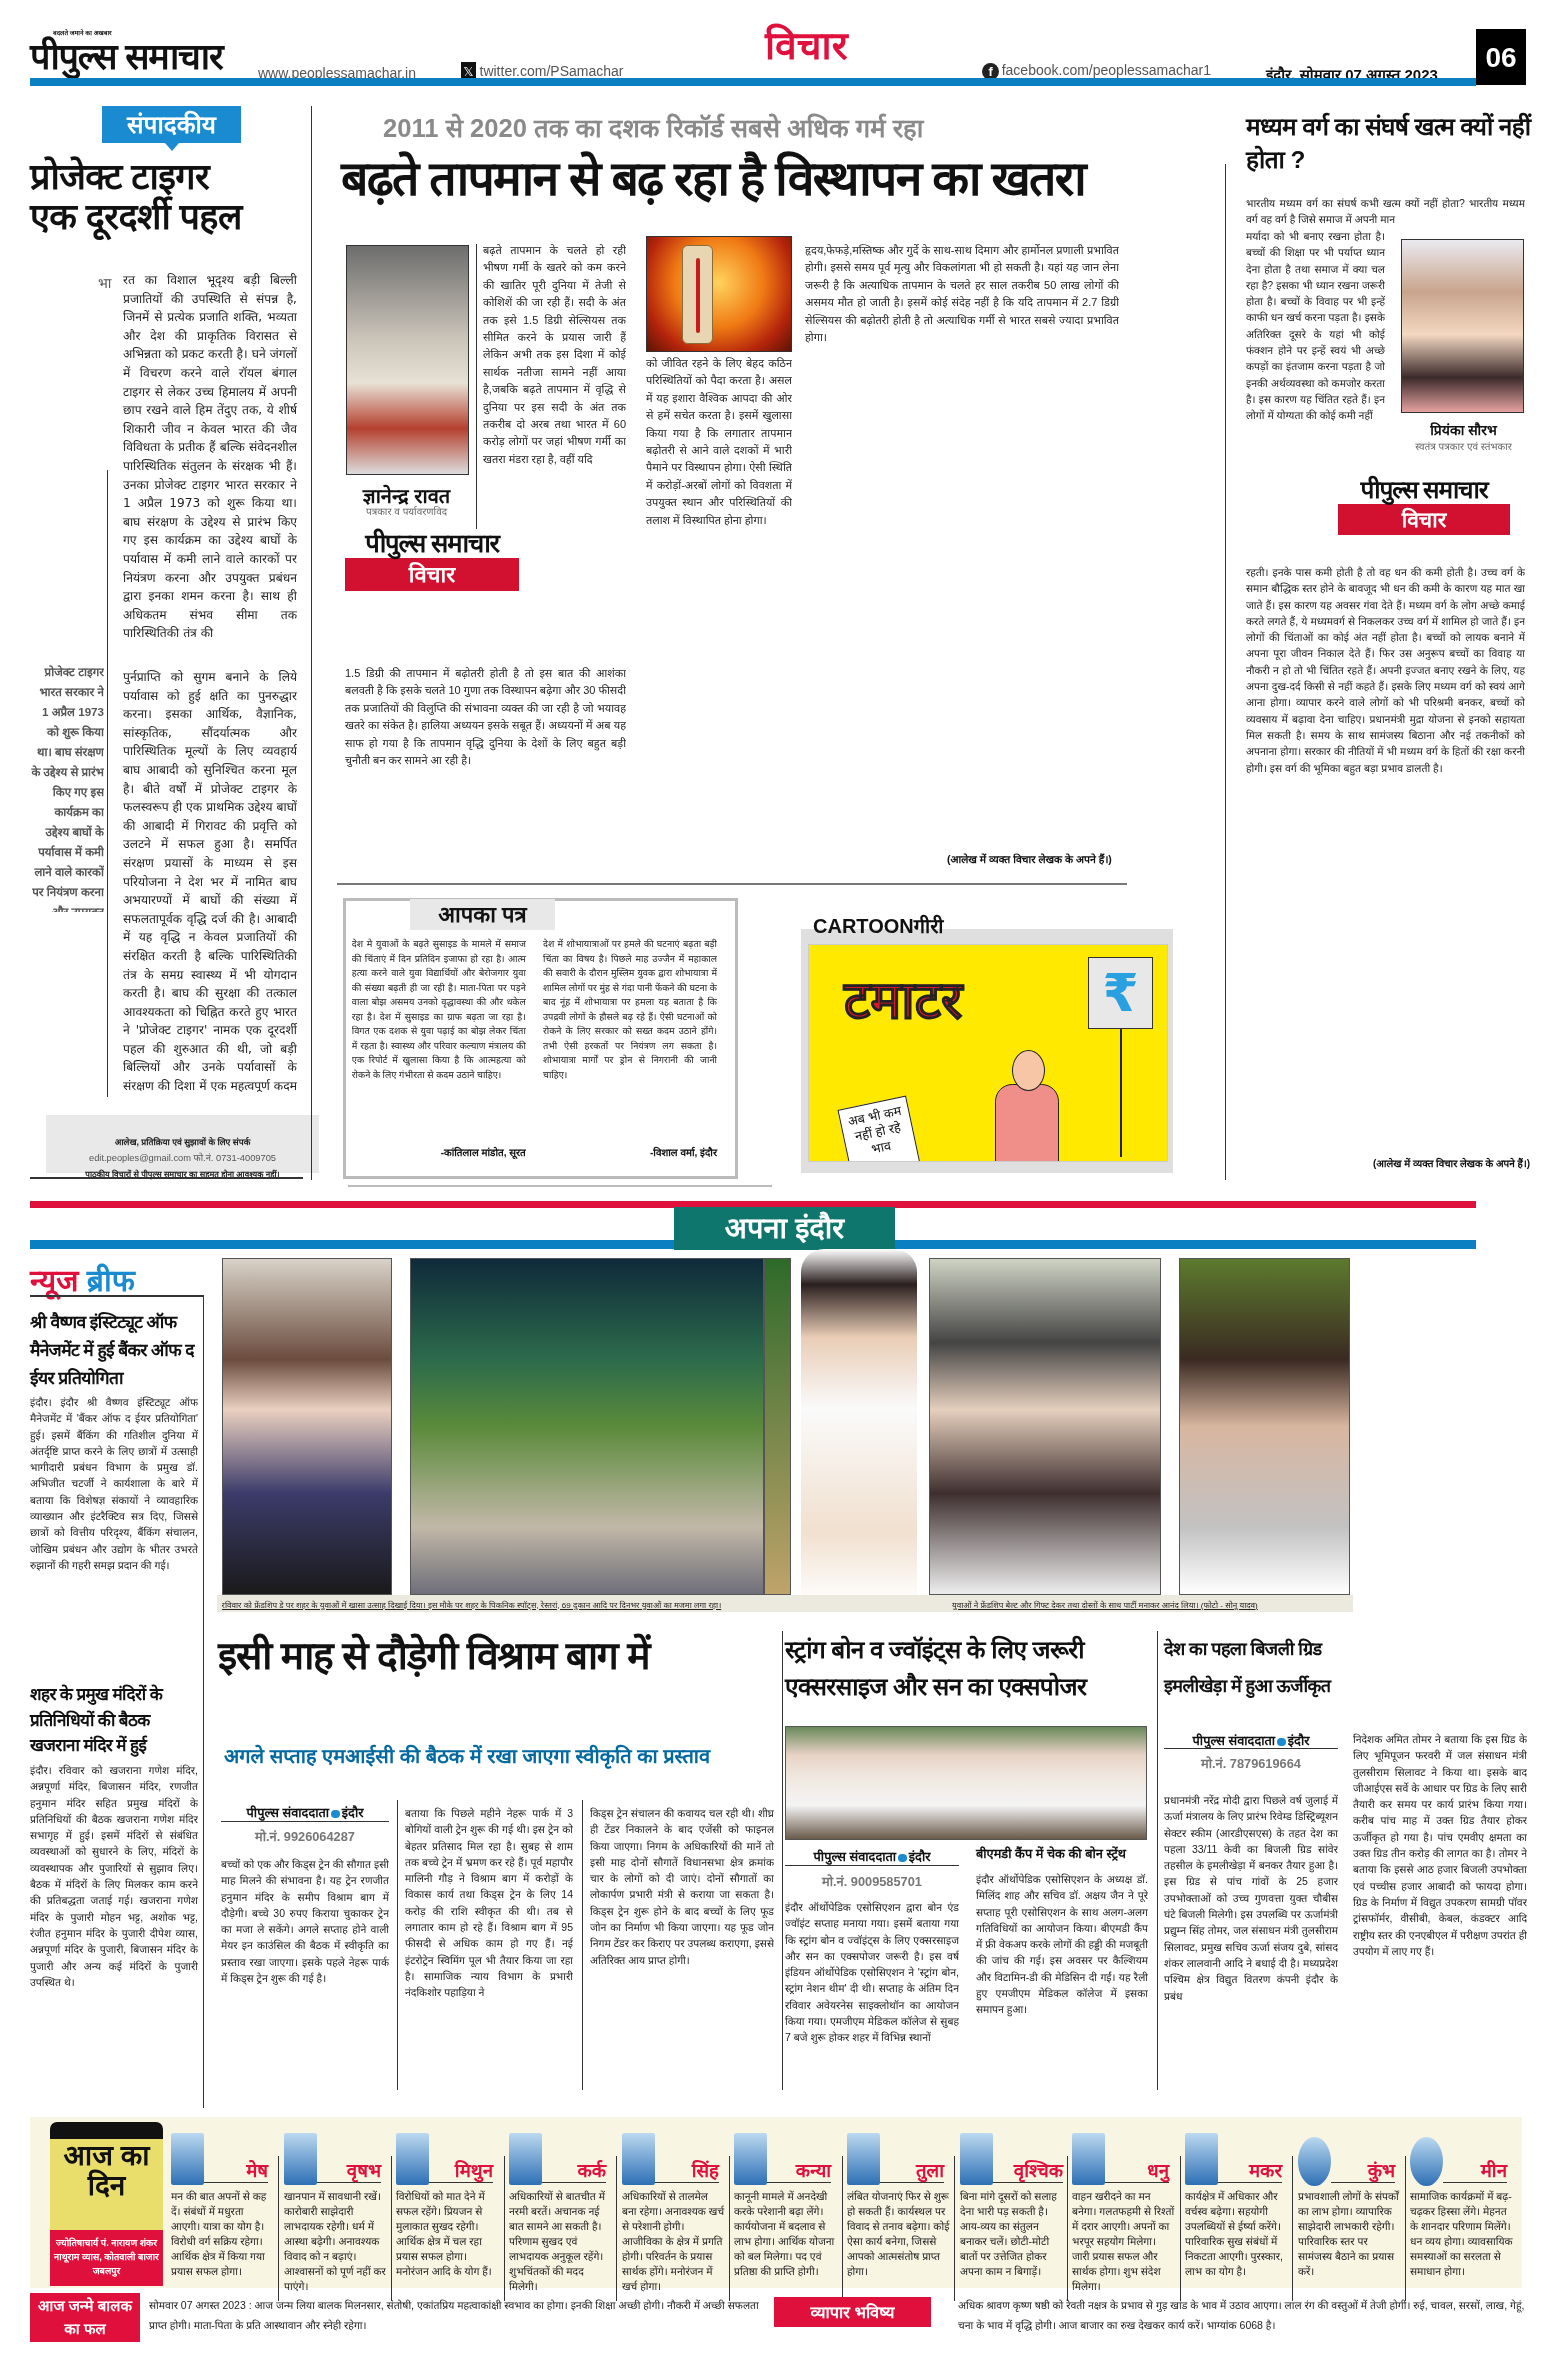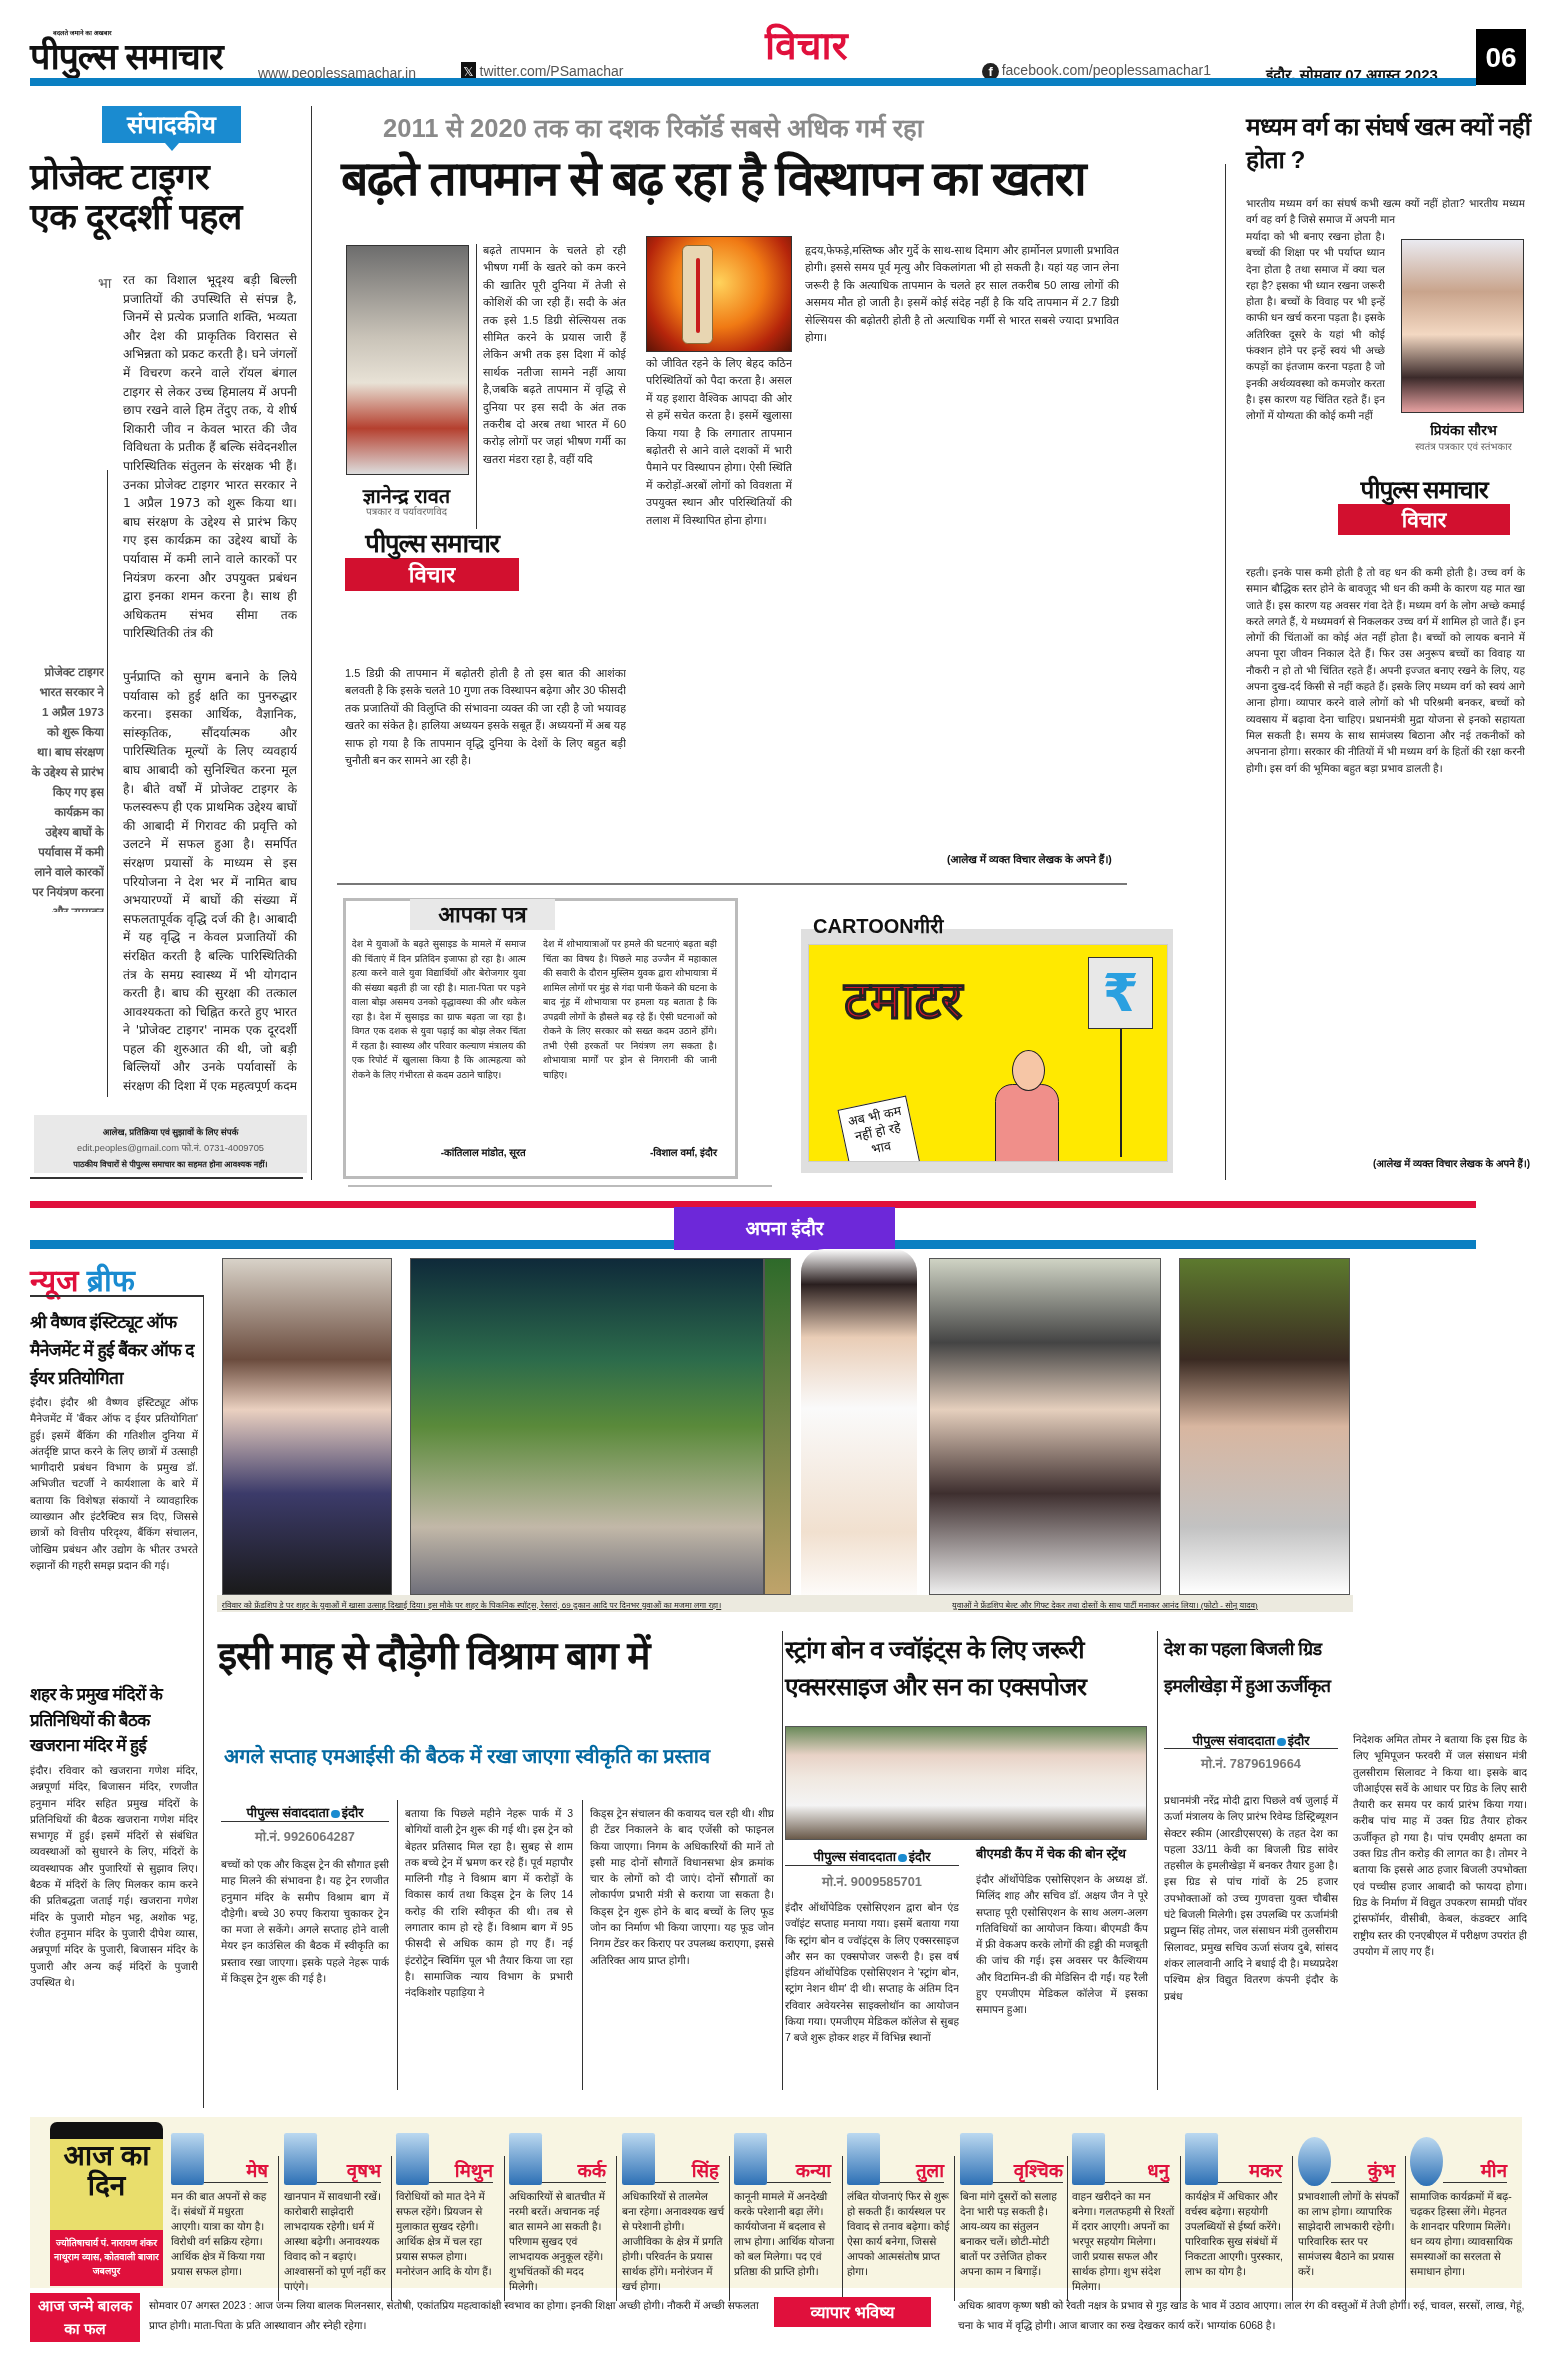--- a/index.html
+++ b/index.html
@@ -31,21 +31,21 @@
 .caption-name{font-weight:900;font-size:17.4px;text-align:center;color:#111}
 .caption-role{font-size:12.8px;text-align:center;color:#666}
 .brand-block .b-logo{font-weight:900;font-size:29px;letter-spacing:-1.2px;line-height:35px;color:#111;text-align:center}
 .brand-block .b-tag{background:#d2102f;color:#fff;font-size:27px;font-weight:900;text-align:center;line-height:39px}
 .subhead-gray{font-weight:900;color:#8a8a8a}
 .letters{border:3.5px solid #bbb;background:#fff}
 .letters-title{background:#e8e8e8;font-weight:900;font-size:22px;text-align:center}
 .cartoon{background:#ffe900;border:1.2px solid #ccc;overflow:hidden}
 
 .red-bar{background:#e0103c}
-.section-tag{background:#6d28d9;color:#fff;font-weight:900;font-size:19px;text-align:center;line-height:52px}
+.section-tag{background:#0f766e;color:#fff;font-weight:900;font-size:29px;text-align:center;line-height:52px}
 .nb-title{font-weight:900;font-size:30px}
 .nb-title .red{color:#e0103c}.nb-title .blue{color:#1a8bd0}
 .ph{position:absolute;border:0.6px solid #555;overflow:hidden}
 .caption-strip{background:#eceadf;font-size:9.3px;color:#222}
 .byline{font-weight:700;font-size:12.8px;text-align:center}
 .byline .dot{display:inline-block;width:8.1px;height:8.1px;border-radius:50%;background:#1a8bd0;margin:0 2.3px;vertical-align:middle}
 .mob{font-size:12.8px;color:#777;text-align:center;font-weight:700}
 
 .rashi-box{background:#f8f5e2}
 .aaj-box{background:#e9de6c;border-top:17.4px solid #111;border-radius:7px 7px 0 0}
@@ -78,21 +78,21 @@
 <div class="abs tag-blue" style="left:102px;top:106px;width:139px;height:37px">संपादकीय</div>
 <div class="abs hl" style="left:30px;top:157px;width:256px;font-size:36px">
   <div>प्रोजेक्ट टाइगर</div>
   <div>एक दूरदर्शी पहल</div>
 </div>
 <div class="abs" style="left:98px;top:273px;font-size:14px;color:#555">भा</div>
 <div class="abs body-text" style="left:123px;top:271px;width:174px;height:395px;overflow:hidden">रत का विशाल भूदृश्य बड़ी बिल्ली प्रजातियों की उपस्थिति से संपन्न है, जिनमें से प्रत्येक प्रजाति शक्ति, भव्यता और देश की प्राकृतिक विरासत से अभिन्नता को प्रकट करती है। घने जंगलों में विचरण करने वाले रॉयल बंगाल टाइगर से लेकर उच्च हिमालय में अपनी छाप रखने वाले हिम तेंदुए तक, ये शीर्ष शिकारी जीव न केवल भारत की जैव विविधता के प्रतीक हैं बल्कि संवेदनशील पारिस्थितिक संतुलन के संरक्षक भी हैं। उनका प्रोजेक्ट टाइगर भारत सरकार ने 1 अप्रैल 1973 को शुरू किया था। बाघ संरक्षण के उद्देश्य से प्रारंभ किए गए इस कार्यक्रम का उद्देश्य बाघों के पर्यावास में कमी लाने वाले कारकों पर नियंत्रण करना और उपयुक्त प्रबंधन द्वारा इनका शमन करना है। साथ ही अधिकतम संभव सीमा तक पारिस्थितिकी तंत्र की</div>
 <div class="abs vline" style="left:107px;top:470px;height:627px;width:0.6px"></div>
 <div class="abs pullq" style="left:30px;top:662px;width:74px;height:250px;overflow:hidden;font-size:11.6px;line-height:20px">प्रोजेक्ट टाइगर भारत सरकार ने 1 अप्रैल 1973 को शुरू किया था। बाघ संरक्षण के उद्देश्य से प्रारंभ किए गए इस कार्यक्रम का उद्देश्य बाघों के पर्यावास में कमी लाने वाले कारकों पर नियंत्रण करना और उपयुक्त प्रबंधन द्वारा इनका शमन करना है।</div>
 <div class="abs body-text" style="left:123px;top:668px;width:174px;height:424px;overflow:hidden">पुर्नप्राप्ति को सुगम बनाने के लिये पर्यावास को हुई क्षति का पुनरुद्धार करना। इसका आर्थिक, वैज्ञानिक, सांस्कृतिक, सौंदर्यात्मक और पारिस्थितिक मूल्यों के लिए व्यवहार्य बाघ आबादी को सुनिश्चित करना मूल है। बीते वर्षों में प्रोजेक्ट टाइगर के फलस्वरूप ही एक प्राथमिक उद्देश्य बाघों की आबादी में गिरावट की प्रवृत्ति को उलटने में सफल हुआ है। समर्पित संरक्षण प्रयासों के माध्यम से इस परियोजना ने देश भर में नामित बाघ अभयारण्यों में बाघों की संख्या में सफलतापूर्वक वृद्धि दर्ज की है। आबादी में यह वृद्धि न केवल प्रजातियों की संरक्षित करती है बल्कि पारिस्थितिकी तंत्र के समग्र स्वास्थ्य में भी योगदान करती है। बाघ की सुरक्षा की तत्काल आवश्यकता को चिह्नित करते हुए भारत ने 'प्रोजेक्ट टाइगर' नामक एक दूरदर्शी पहल की शुरुआत की थी, जो बड़ी बिल्लियों और उनके पर्यावासों के संरक्षण की दिशा में एक महत्वपूर्ण कदम था।</div>
-<div class="abs gray-box" style="left:34px;top:1115px;width:273px;height:58px;padding-top:9px">
+<div class="abs gray-box" style="left:46px;top:1115px;width:273px;height:58px;padding-top:19px">
   <div style="font-size:8.7px;font-weight:700;line-height:16.3px">आलेख, प्रतिक्रिया एवं सुझावों के लिए संपर्क</div>
   <div style="font-size:9.3px;color:#555;line-height:16.3px">edit.peoples@gmail.com फो.नं. 0731-4009705</div>
   <div style="font-size:8.1px;font-weight:700;line-height:16.3px">पाठकीय विचारों से पीपुल्स समाचार का सहमत होना आवश्यक नहीं।</div>
 </div>
 <div class="abs hline" style="left:30px;top:1177px;width:273px;height:1.7px"></div>
 <div class="abs vline" style="left:311px;top:106px;height:1074px;width:0.6px"></div>
 
 <div class="abs subhead-gray" style="left:383px;top:110px;font-size:25.6px">2011 से 2020 तक का दशक रिकॉर्ड सबसे अधिक गर्म रहा</div>
 <div class="abs hl" style="left:341px;top:152px;font-size:48px;letter-spacing:-1.7px">बढ़ते तापमान से बढ़ रहा है विस्थापन का खतरा</div>
 

